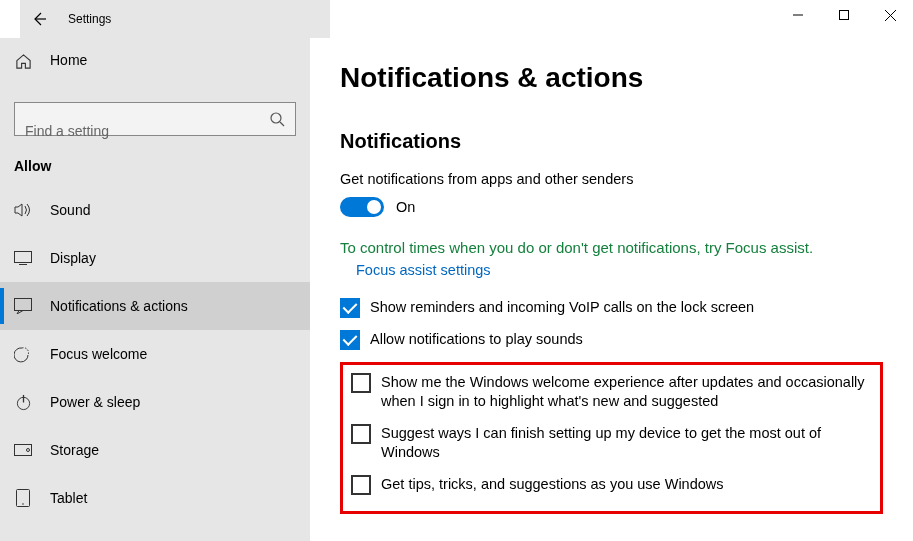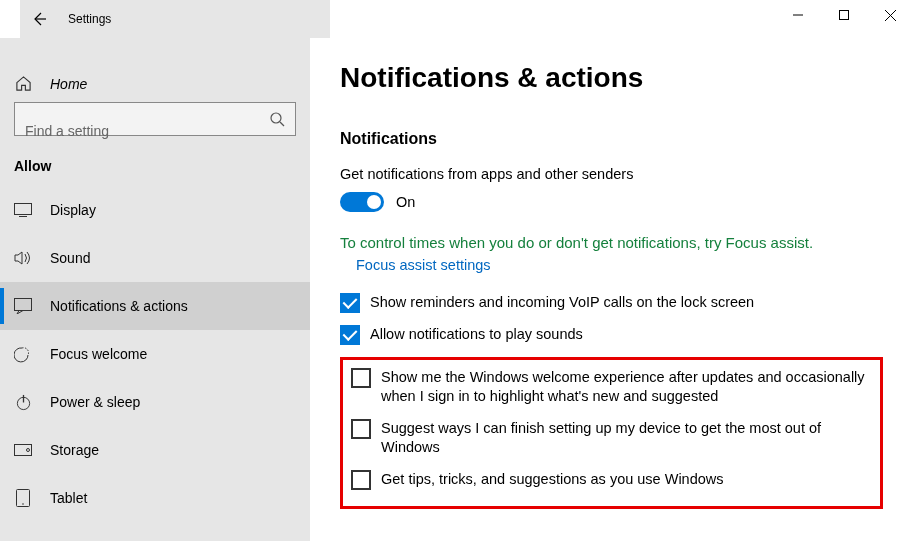--- a/index.html
+++ b/index.html
@@ -50,25 +50,24 @@
     top: 38px; left: 0; right: 0; bottom: 0;
     display: flex;
   }
   .sidebar {
     width: 310px;
     background: #e6e6e6;
     padding: 14px 0 0 0;
   }
   .home-row {
     display: flex;
-    align-items: flex-end;
+    align-items: flex-start;
     height: 40px;
     padding: 0 14px;
     cursor: pointer;
-    font-style: italic;
   }
   .home-row .icon, .sidebar-item .icon {
     width: 18px; height: 18px;
     margin-right: 18px;
     display: flex;
     align-items: center;
     justify-content: center;
     flex-shrink: 0;
   }
   .home-row span.label, .sidebar-item span.label {
@@ -123,21 +122,21 @@
     overflow-y: auto;
   }
   h1 {
     font-weight: 600;
     font-size: 28px;
     margin-bottom: 36px;
     color: #000;
   }
   h2 {
     font-weight: 600;
-    font-size: 16px;
+    font-size: 20px;
     margin-bottom: 18px;
   }
   .setting-label {
     font-size: 14.5px;
     margin-bottom: 10px;
   }
   .toggle-row {
     display: flex;
     align-items: center;
     margin-bottom: 20px;
@@ -264,37 +263,37 @@
             <circle cx="7" cy="7" r="5" stroke="#555" fill="none" stroke-width="1.2"></circle>
             <line x1="11" y1="11" x2="15" y2="15" stroke="#555" stroke-width="1.2"></line>
           </svg>
       </span>
     </div>
 
     <div class="category">Allow</div>
 
     <div class="sidebar-item">
       <span class="icon">
-        <svg width="18" height="14" viewBox="0 0 18 14">
-            <rect x="0.5" y="0.5" width="17" height="11" stroke="#333" fill="none"></rect>
-            <line x1="5" y1="13.5" x2="13" y2="13.5" stroke="#333"></line>
-          </svg>
-      </span>
-      <span class="label">Display</span>
-    </div>
-
-    <div class="sidebar-item">
-      <span class="icon">
         <svg width="18" height="16" viewBox="0 0 18 16">
             <path d="M1 5 H4 L8 2 V14 L4 11 H1 Z" stroke="#333" fill="none"></path>
             <path d="M11 4 Q14 8 11 12" stroke="#333" fill="none"></path>
             <path d="M13 2 Q18 8 13 14" stroke="#333" fill="none"></path>
           </svg>
       </span>
       <span class="label">Sound</span>
+    </div>
+
+    <div class="sidebar-item">
+      <span class="icon">
+        <svg width="18" height="14" viewBox="0 0 18 14">
+            <rect x="0.5" y="0.5" width="17" height="11" stroke="#333" fill="none"></rect>
+            <line x1="5" y1="13.5" x2="13" y2="13.5" stroke="#333"></line>
+          </svg>
+      </span>
+      <span class="label">Display</span>
     </div>
 
     <div class="sidebar-item selected">
       <span class="icon">
         <svg width="18" height="16" viewBox="0 0 18 16">
             <rect x="0.5" y="0.5" width="17" height="12" stroke="#333" fill="none"></rect>
             <path d="M5 12.5 L3 16 L9 12.5" stroke="#333" fill="none"></path>
           </svg>
       </span>
       <span class="label">Notifications &amp; actions</span>

